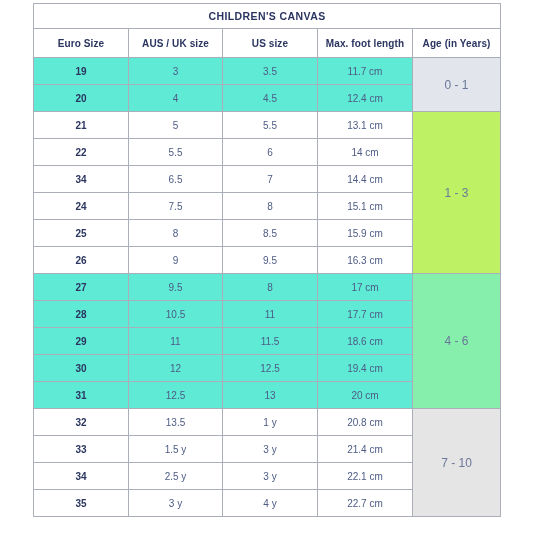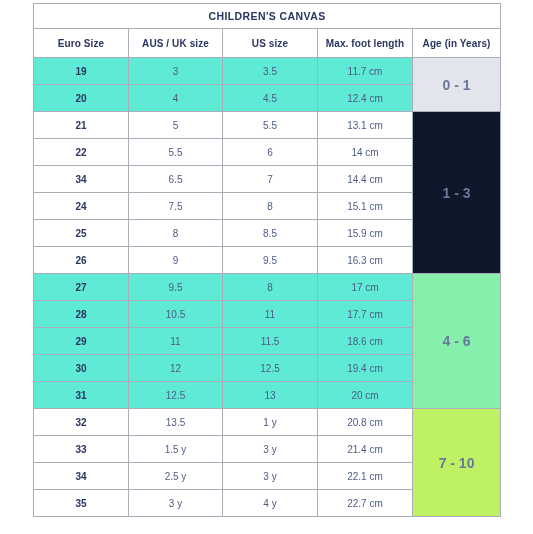--- a/index.html
+++ b/index.html
@@ -80,22 +80,22 @@
   .data-row td.euro {
     color: #2a3560;
     font-weight: bold;
     font-size: 10px;
   }
   .data-row.shaded td {
     background: #5eead4;
   }
   .data-row td.age {
     color: #6b779b;
-    font-size: 14px;
-    font-weight: bold;
+    font-size: 12px;
+    font-weight: normal;
     margin-top: 39px;
   }
   .data-row.shaded td.age {
     background: #e2e5ec;
   }
 
   
   col.c-euro  { width: 95px; }
   col.c-ausuk { width: 94px; }
   col.c-us    { width: 95px; }
@@ -138,21 +138,21 @@
             <td class="euro">20</td>
             <td>4</td>
             <td>4.5</td>
             <td>12.4 cm</td>
           </tr>
           <tr class="data-row">
             <td class="euro">21</td>
             <td>5</td>
             <td>5.5</td>
             <td>13.1 cm</td>
-            <td class="age" rowspan="6" style="background: #0f172a;">1 - 3</td>
+            <td class="age" rowspan="6" style="background: #bef264;">1 - 3</td>
           </tr>
           <tr class="data-row">
             <td class="euro">22</td>
             <td>5.5</td>
             <td>6</td>
             <td>14 cm</td>
           </tr>
           <tr class="data-row">
             <td class="euro">34</td>
             <td>6.5</td>
@@ -206,21 +206,21 @@
             <td class="euro">31</td>
             <td>12.5</td>
             <td>13</td>
             <td>20 cm</td>
           </tr>
           <tr class="data-row">
             <td class="euro">32</td>
             <td>13.5</td>
             <td>1 y</td>
             <td>20.8 cm</td>
-            <td class="age" rowspan="4" style="background: #bef264;">7 - 10</td>
+            <td class="age" rowspan="4" style="background: #e5e5e5;">7 - 10</td>
           </tr>
           <tr class="data-row">
             <td class="euro">33</td>
             <td>1.5 y</td>
             <td>3 y</td>
             <td>21.4 cm</td>
           </tr>
           <tr class="data-row">
             <td class="euro">34</td>
             <td>2.5 y</td>

